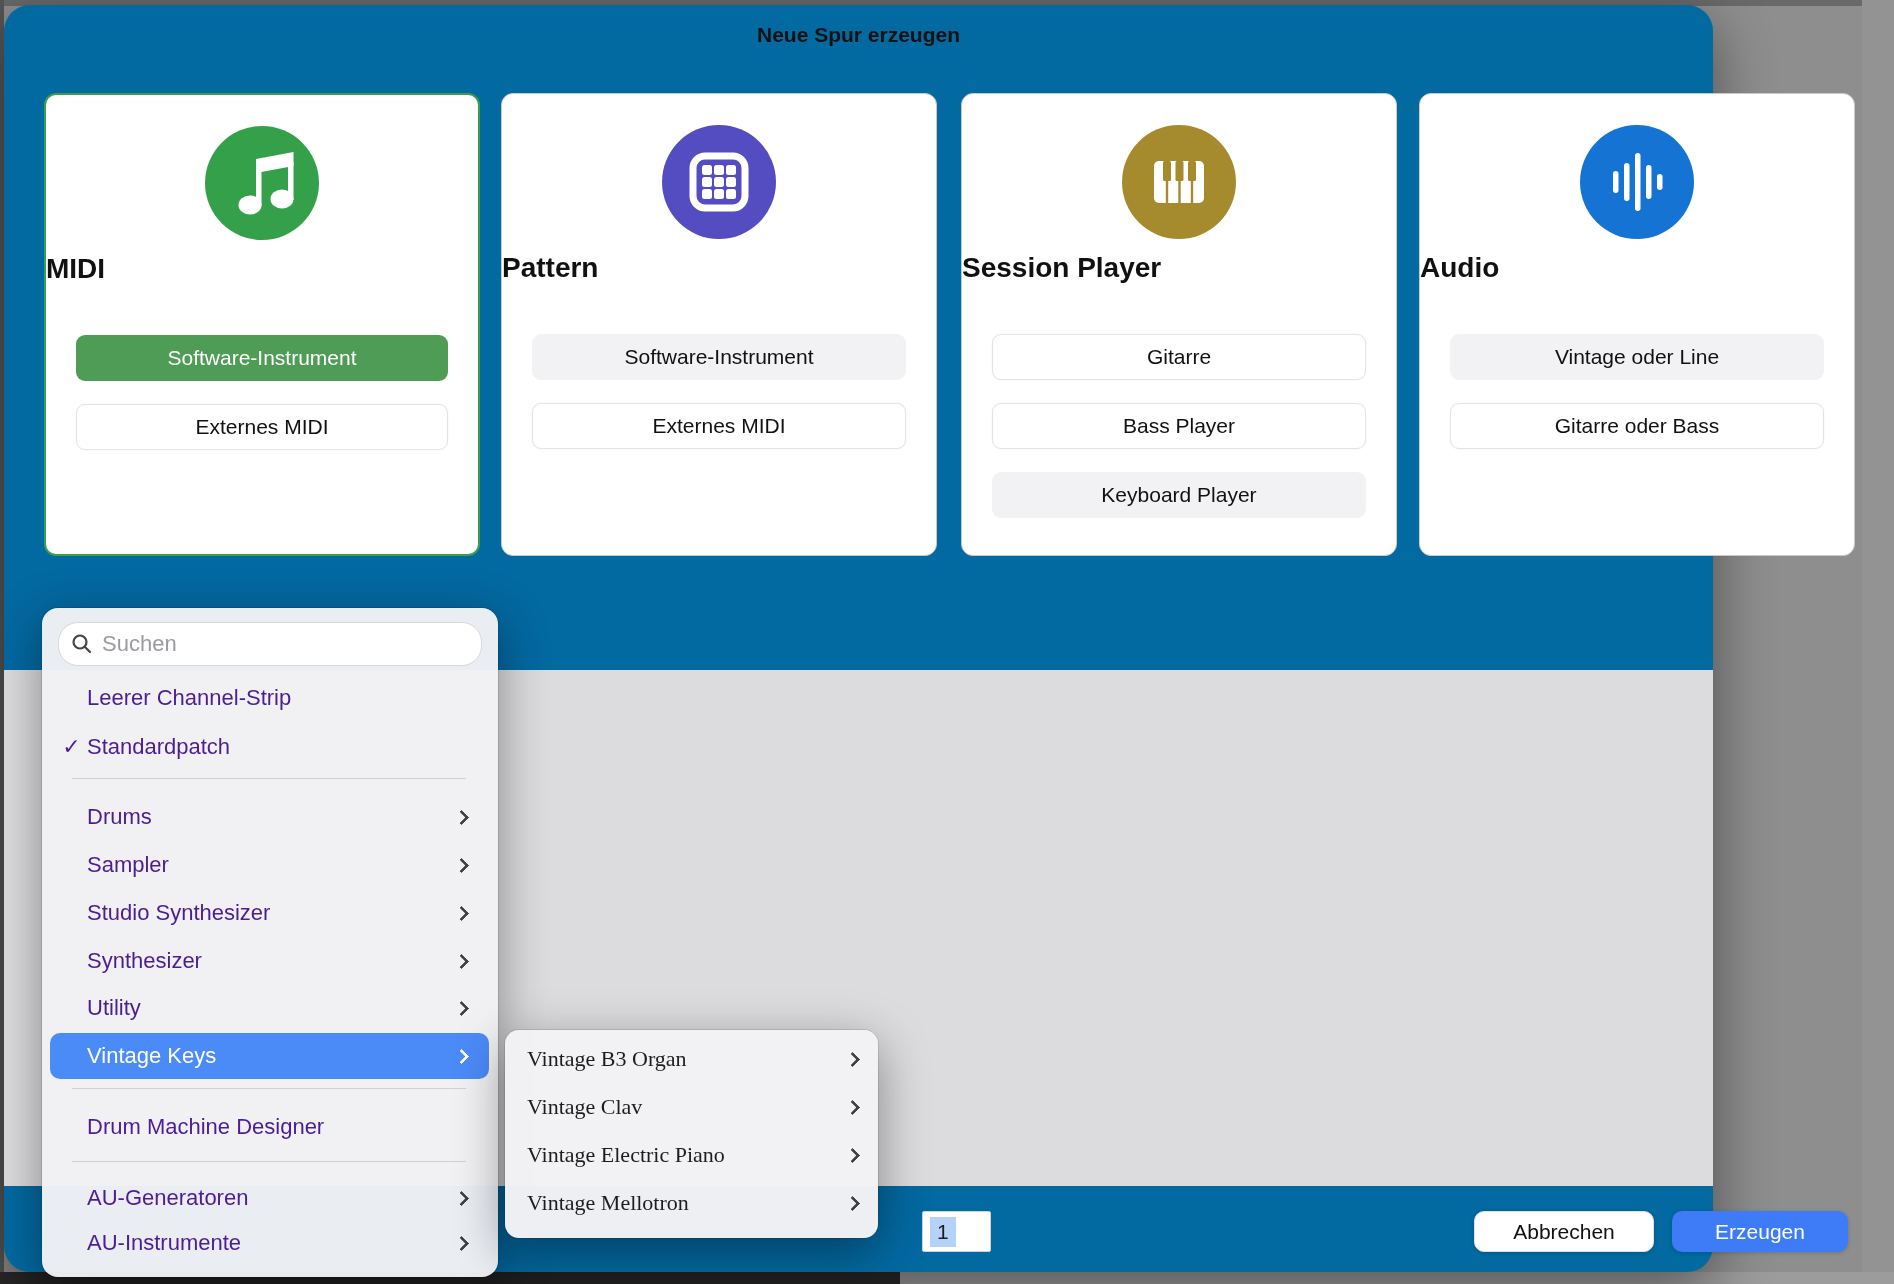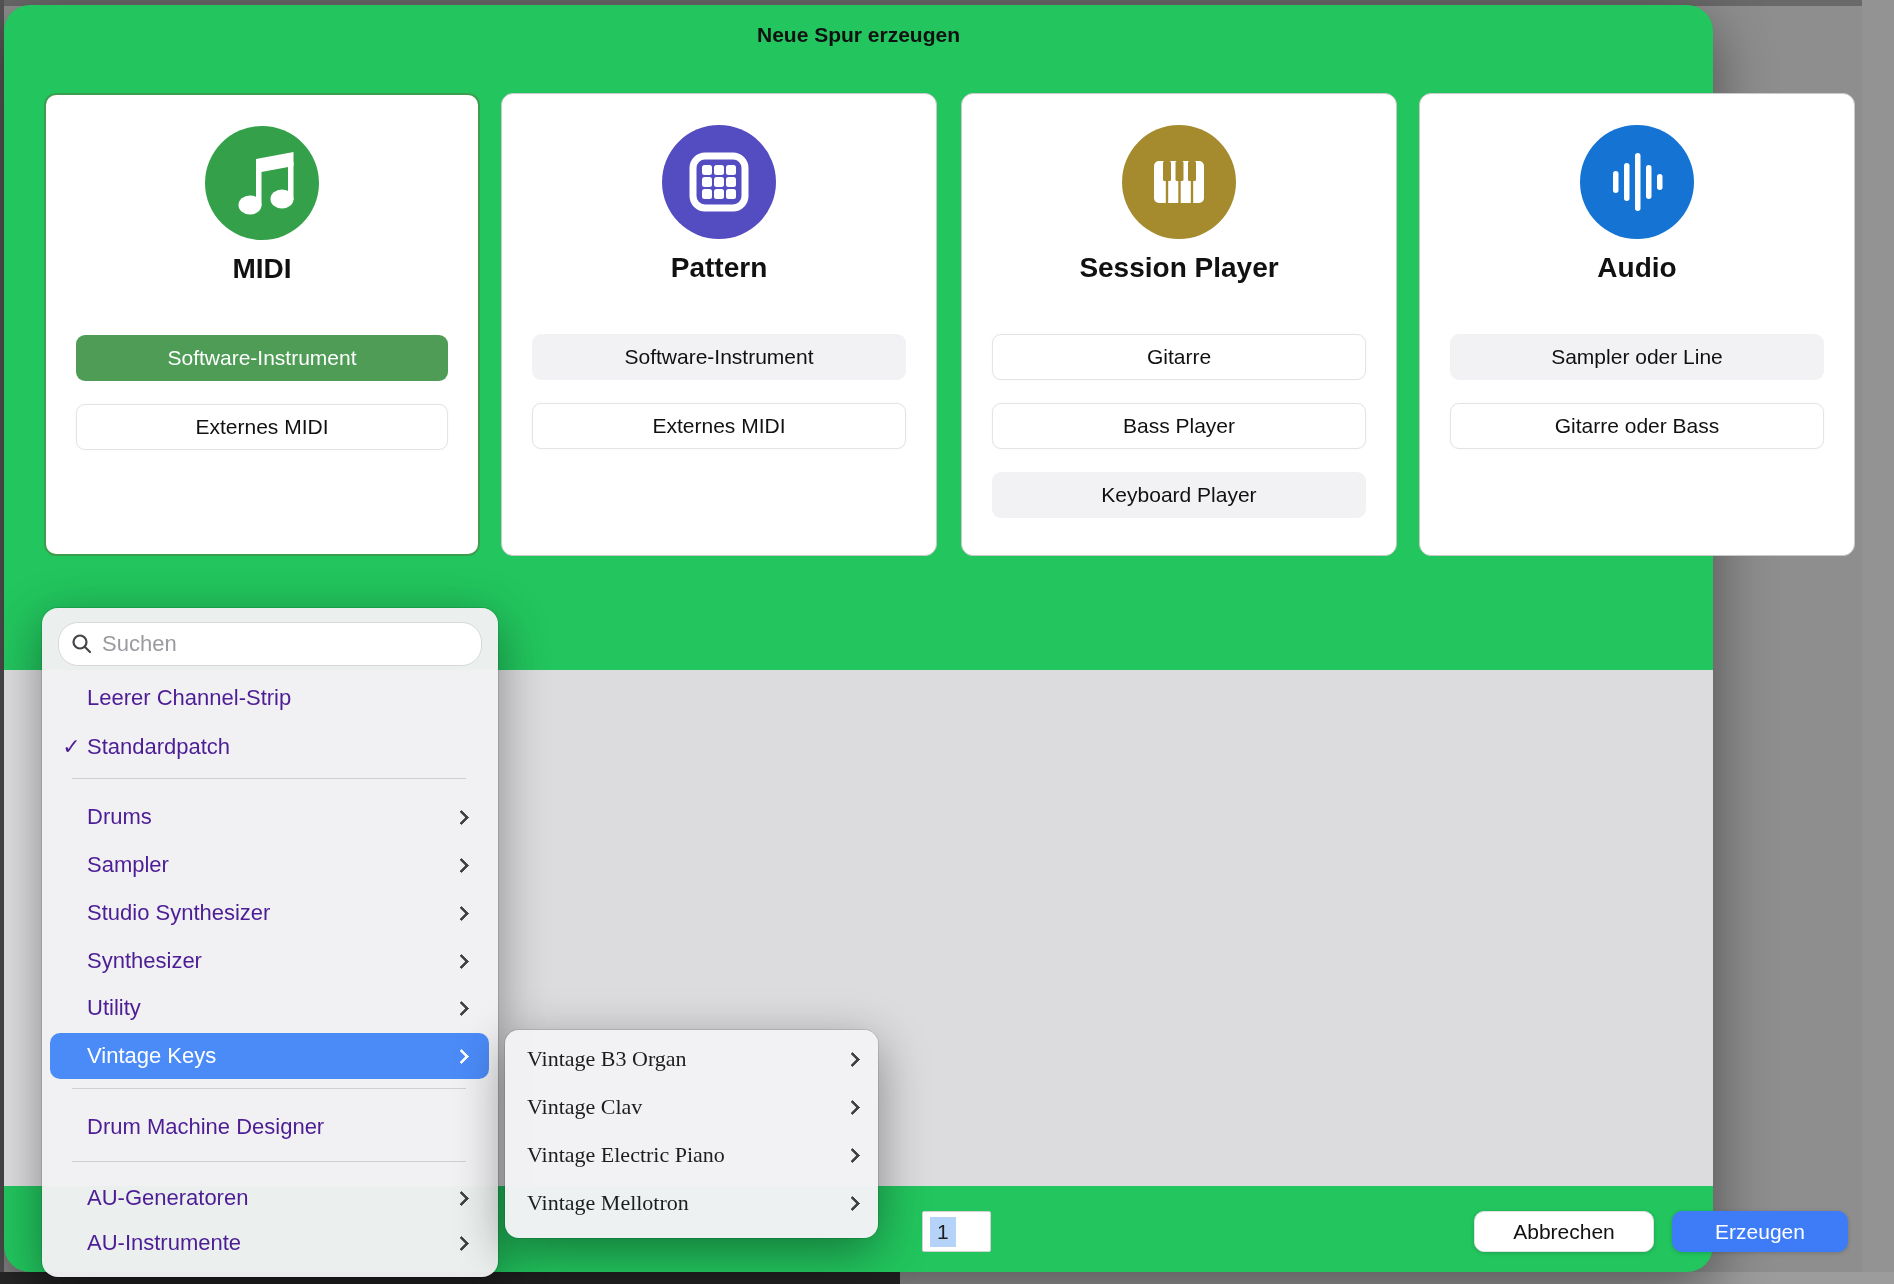--- a/index.html
+++ b/index.html
@@ -12,21 +12,21 @@
   
   .bg-top    { position:absolute; left:0; top:0; width:1894px; height:6px; background:#696969; }
   .bg-left   { position:absolute; left:0; top:0; width:4px; height:1284px; background:#565656; }
   .bg-right  { position:absolute; left:1862px; top:0; width:32px; height:1284px; background:#939393; }
   .bg-bot-l  { position:absolute; left:0; top:1272px; width:900px; height:12px; background:#2b2b2b; }
   .bg-bot-r  { position:absolute; left:900px; top:1272px; width:994px; height:12px; background:#9c9c9c; }
 
   
   .dialog {
     position:absolute; left:4px; top:5px; width:1709px; height:1267px;
-    background:#22c55e; border-radius:26px;
+    background:#0369a1; border-radius:26px;
     box-shadow:0 18px 60px rgba(0,0,0,.45);
   }
   .dialog-title {
     position:absolute; left:0; right:0; top:18px; text-align:center;
     font-size:21px; font-weight:700; color:#111;
   }
 
   
   .card {
     position:absolute; top:88px; width:436px; height:463px;
@@ -37,21 +37,21 @@
   .card-circle {
     position:absolute; top:31px; left:50%; transform:translateX(-50%);
     width:114px; height:114px; border-radius:50%;
     display:flex; align-items:center; justify-content:center;
   }
   .c-green  { background:#34a14a; }
   .c-indigo { background:#544cc1; }
   .c-gold   { background:#a58b2e; }
   .c-blue   { background:#1473d3; }
   .card-title {
-    position:absolute; top:158px; left:0; right:0; text-align:center;
+    position:absolute; top:158px; left:0; right:0; text-align:left;
     font-size:28px; font-weight:700; color:#111;
   }
   .card-btn {
     position:absolute; left:30px; right:30px; height:46px; border-radius:9px;
     display:flex; align-items:center; justify-content:center;
     font-size:21px; cursor:default;
   }
   .btn-a { top:240px; } .btn-b { top:309px; } .btn-c { top:378px; }
   .cb-green { background:#4e9c55; color:#fff; }
   .cb-gray  { background:#f2f2f4; color:#111; }
@@ -216,21 +216,21 @@
         <g fill="#ffffff">
           <rect x="33" y="46" width="5.5" height="22" rx="2.75"></rect>
           <rect x="44" y="38" width="5.5" height="38" rx="2.75"></rect>
           <rect x="55" y="28" width="5.5" height="58" rx="2.75"></rect>
           <rect x="66" y="40" width="5.5" height="34" rx="2.75"></rect>
           <rect x="77" y="49" width="5.5" height="16" rx="2.75"></rect>
         </g>
       </svg>
     </div>
     <div class="card-title">Audio</div>
-    <div class="card-btn btn-a cb-gray">Sampler oder Line</div>
+    <div class="card-btn btn-a cb-gray">Vintage oder Line</div>
     <div class="card-btn btn-b cb-white">Gitarre oder Bass</div>
   </div>
 
   <div class="gray-panel">
     
     
 
     
 
     

